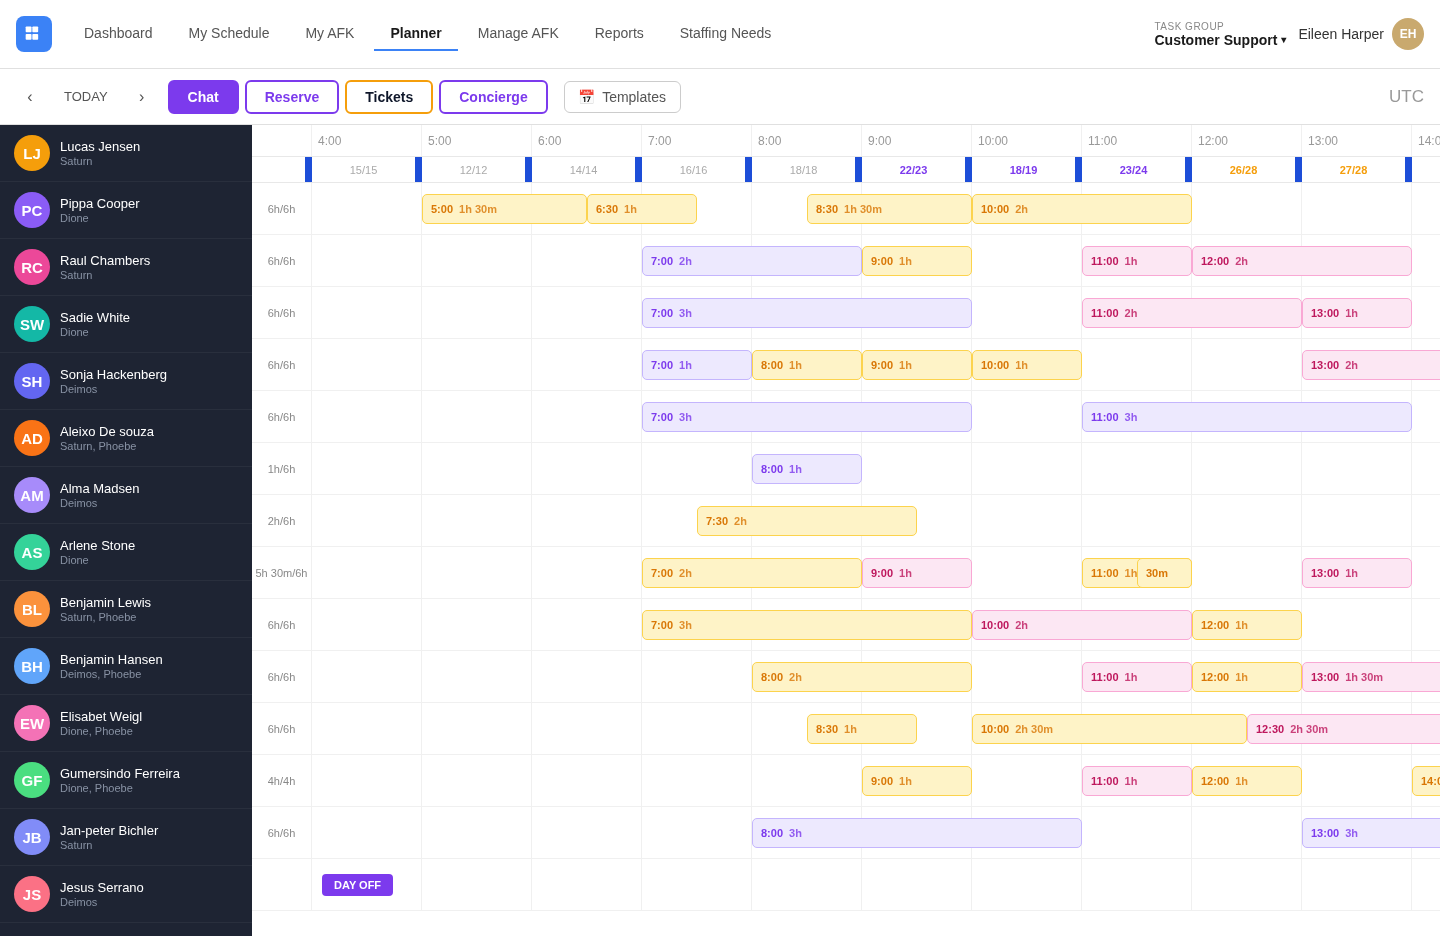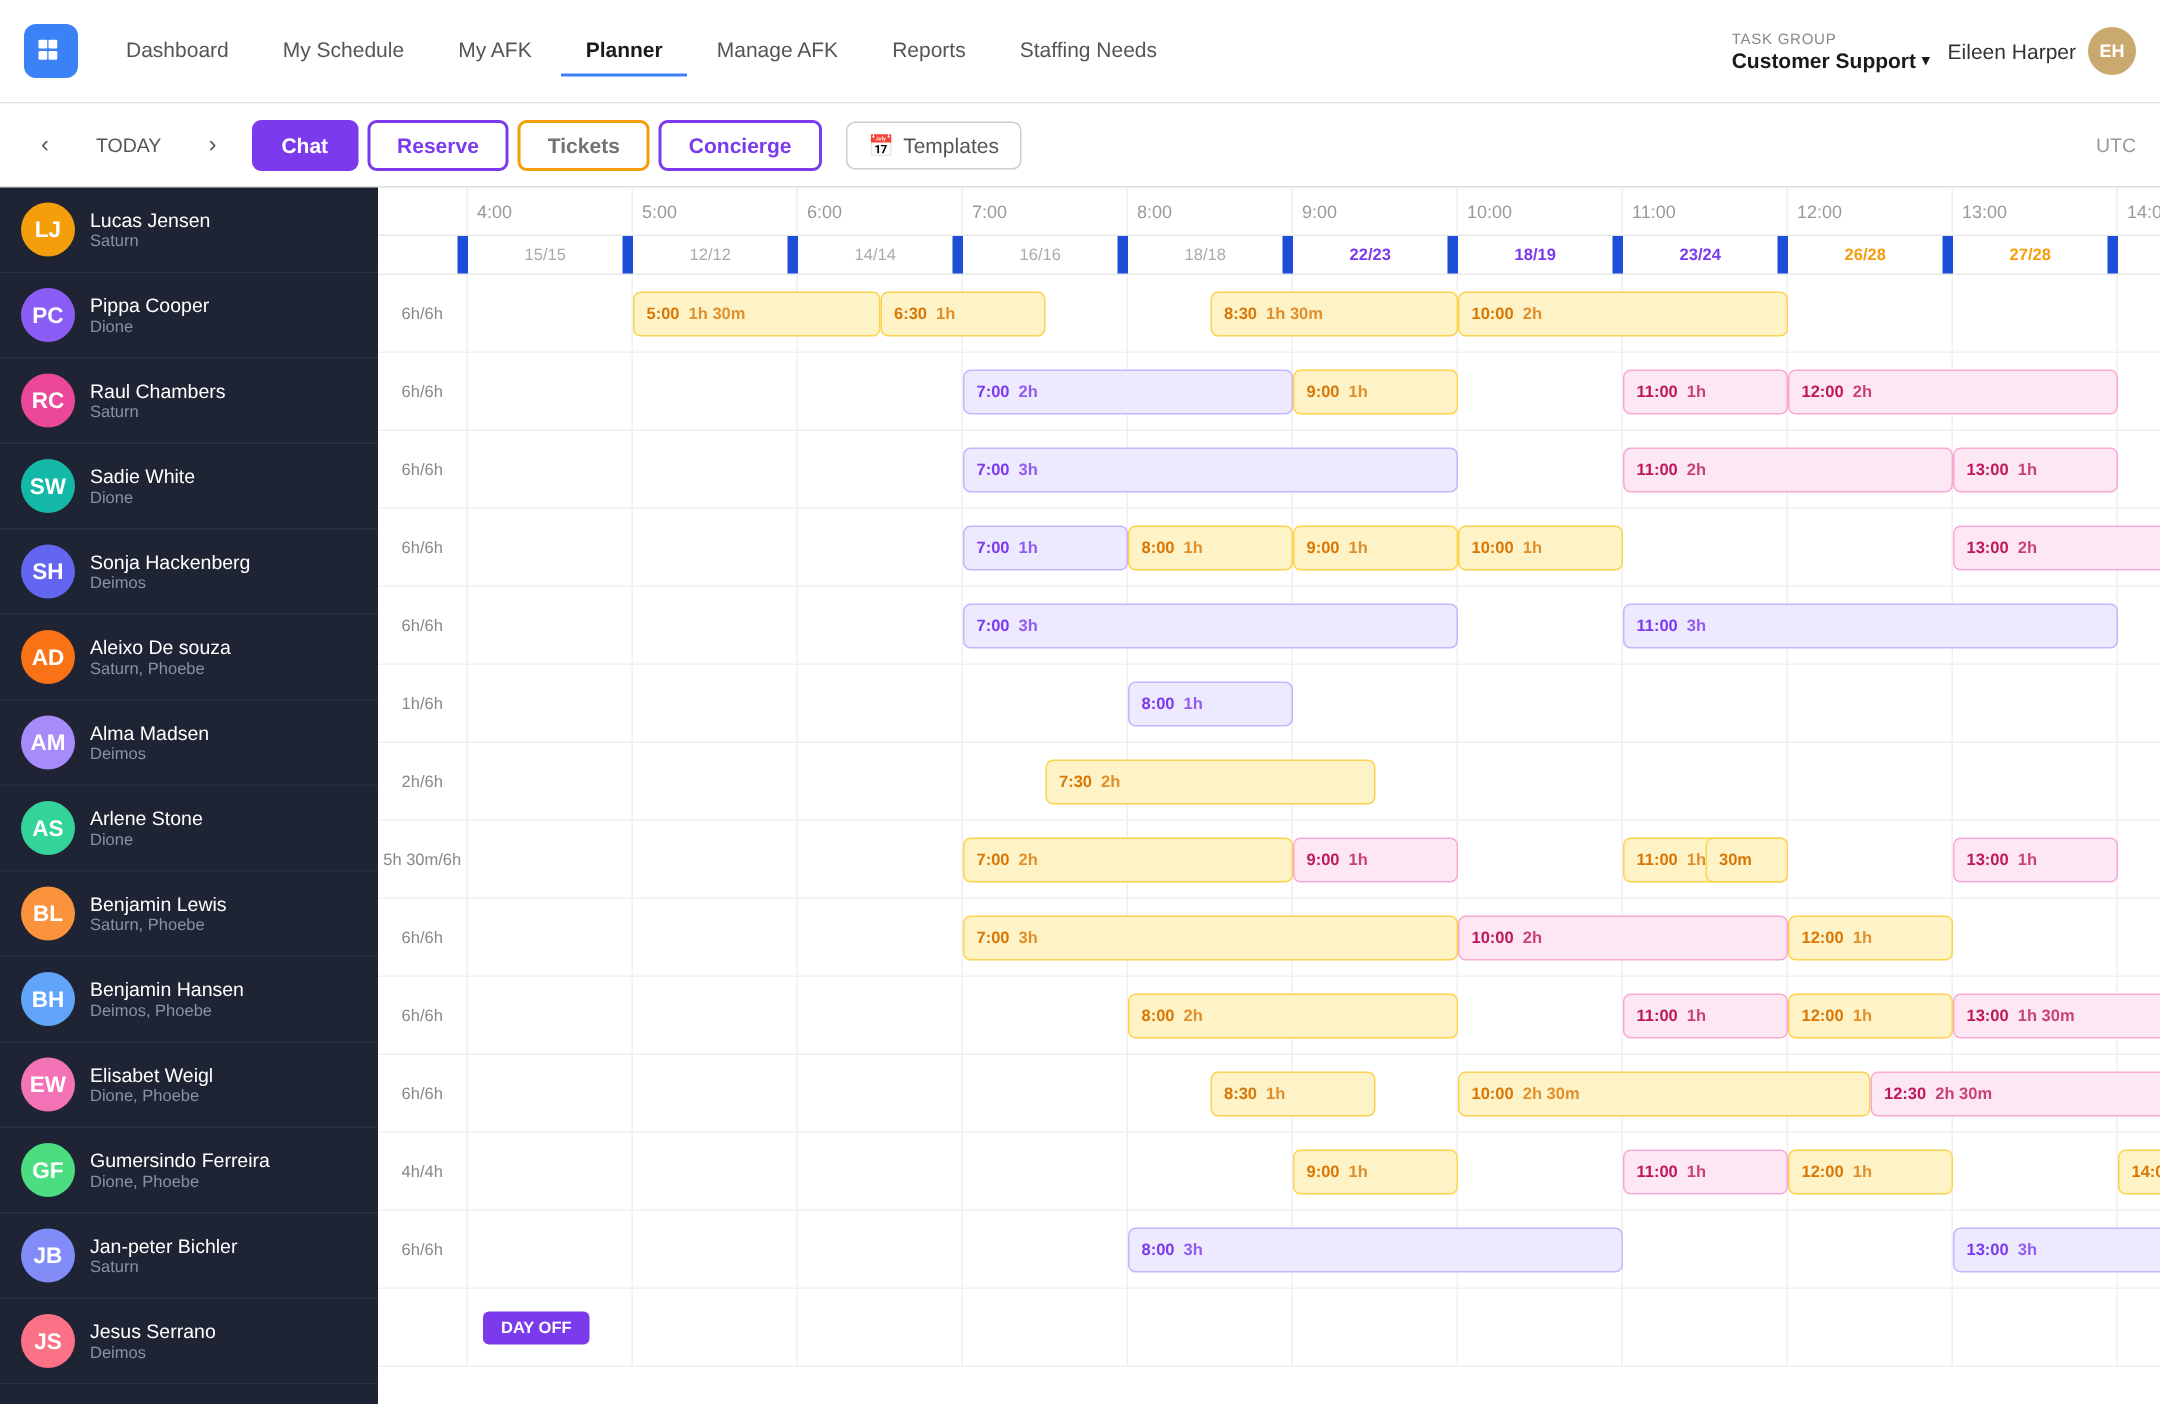--- a/index.html
+++ b/index.html
@@ -33,28 +33,28 @@
     .nav-arrow { width: 28px; height: 28px; display: flex; align-items: center; justify-content: center; cursor: pointer; color: #555; border-radius: 4px; }
     .today-btn { font-size: 13px; color: #555; cursor: pointer; font-weight: 500; padding: 4px 8px; }
     .date-title { font-size: 22px; font-weight: 700; color: #1a1a1a; margin-right: 8px; }
     .tab-buttons { display: flex; gap: 6px; }
     .tab-btn {
       padding: 7px 18px; border-radius: 6px; font-size: 14px; font-weight: 600;
       cursor: pointer; border: 2px solid transparent;
     }
     .tab-btn.chat { background: #7c3aed; color: white; border-color: #7c3aed; }
     .tab-btn.reserve { background: white; color: #7c3aed; border-color: #7c3aed; }
-    .tab-btn.tickets { background: white; color: #737373; border-color: #f59e0b; }
+    .tab-btn.tickets { background: white; color: #0f172a; border-color: #f59e0b; }
     .tab-btn.concierge { background: white; color: #7c3aed; border-color: #7c3aed; }
     .templates-btn {
       display: flex; align-items: center; gap: 6px;
       padding: 7px 14px; border: 1px solid #ccc; border-radius: 6px;
       background: white; color: #555; font-size: 14px; cursor: pointer; margin-left: 4px;
     }
-    .utc-label { margin-left: auto; font-size: 13px; color: #999; }
+    .utc-label { margin-left: auto; font-size: 17px; color: #999; }
 
     
     .main { display: flex; height: calc(936px - 112px); }
 
     
     .sidebar { width: 252px; background: #1e2433; overflow-y: auto; flex-shrink: 0; }
     .agent-row {
       display: flex; align-items: center; gap: 10px;
       padding: 10px 14px; border-bottom: 1px solid rgba(255,255,255,0.05); cursor: pointer;
     }

